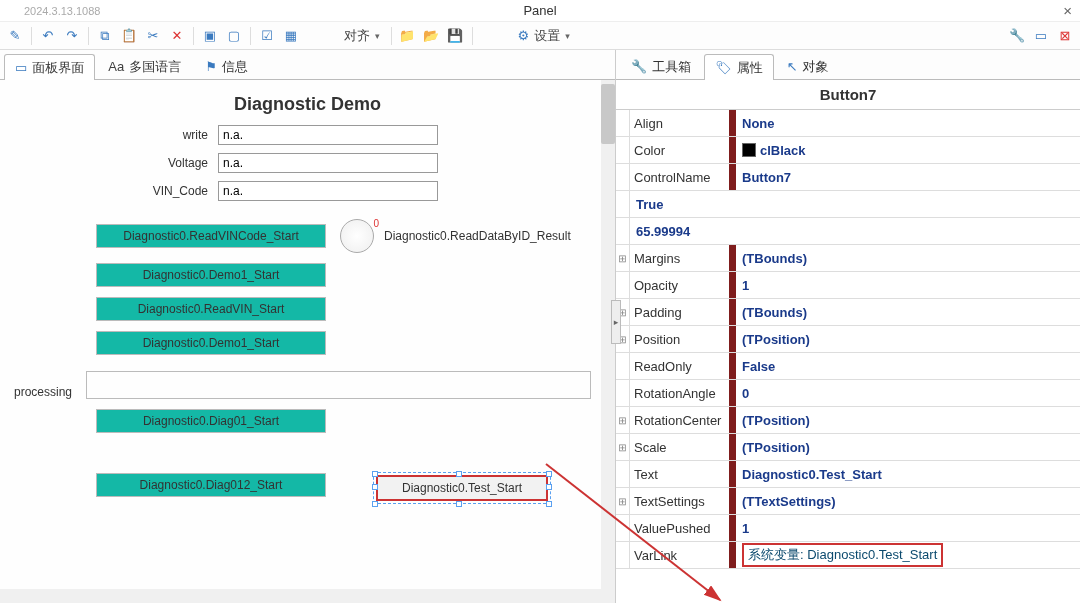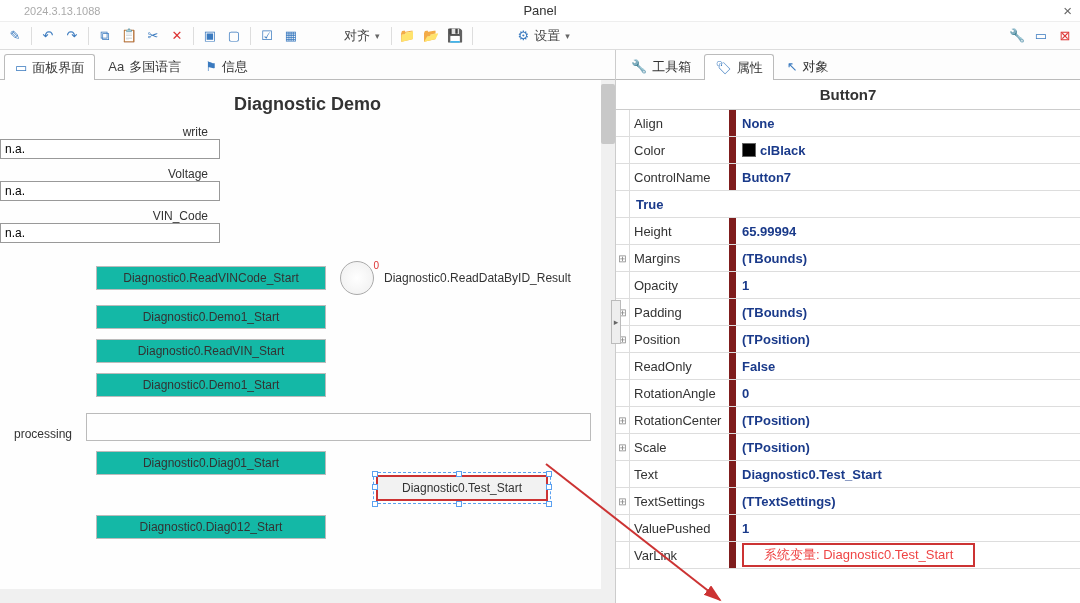--- a/index.html
+++ b/index.html
@@ -27,21 +27,21 @@
 .tab.active { border-color: #bbb; background: #fff; position: relative; top: 1px; border-radius: 3px 3px 0 0; }
 .tab .ico { color: #3a7abf; font-size: 13px; }
 .tab .ico.flag { color: #3a7abf; }
 
 .canvas { flex: 1; position: relative; background: #fefefe; overflow: hidden; }
 .canvas-scroll { position: absolute; right: 0; top: 0; width: 14px; height: 100%; background: #f0f0f0; }
 .canvas-scroll .thumb { width: 100%; height: 60px; background: #c8c8c8; border-radius: 2px; margin-top: 4px; }
 .hscroll { position: absolute; bottom: 0; left: 0; height: 14px; width: calc(100% - 14px); background: #f0f0f0; }
 
 .diag-title { text-align: center; font-weight: bold; font-size: 18px; margin: 14px 0 10px; }
-.form-row { display: flex; align-items: flex-start; margin: 8px 0; flex-direction: column; }
+.form-row { display: flex; align-items: center; margin: 8px 0; }
 .form-row label { width: 218px; text-align: right; padding-right: 10px; font-size: 12px; }
 .form-row input { width: 220px; height: 20px; border: 1px solid #999; padding: 0 4px; font-size: 12px; }
 
 .btn { background: #14b8a6; border: 1px solid #bbb; height: 24px; display: flex; align-items: center; justify-content: center; font-size: 12px; cursor: pointer; }
 .btn.mid { width: 230px; margin-left: 96px; margin-top: 10px; }
 
 .gauge-row { display: flex; align-items: center; margin-top: 18px; }
 .gauge { width: 34px; height: 34px; border: 1px solid #aaa; border-radius: 50%; position: relative; margin-left: 14px; background: radial-gradient(#fff,#eee); }
 .gauge .zero { position: absolute; top: -2px; right: -6px; color: #d33; font-size: 10px; }
 .gauge-label { margin-left: 10px; font-size: 12px; }
@@ -55,21 +55,21 @@
 
 .collapser { position: absolute; left: 611px; top: 250px; width: 10px; height: 44px; background: #eee; border: 1px solid #bbb; display: flex; align-items: center; justify-content: center; font-size: 9px; color: #666; cursor: pointer; }
 
 .prop-title { text-align: center; font-weight: bold; font-size: 15px; padding: 6px 0; border-bottom: 1px solid #ccc; }
 .prop-grid { flex: 1; overflow: auto; }
 .prop-row { display: flex; height: 27px; border-bottom: 1px solid #ddd; align-items: center; }
 .prop-row .exp { width: 14px; text-align: center; color: #888; font-size: 10px; border-right: 1px solid #ddd; height: 100%; display:flex; align-items:center; justify-content:center;}
 .prop-row .key { width: 106px; padding-left: 4px; border-right: 7px solid #7f1d1d; height: 100%; display:flex; align-items:center; font-size:13px;}
 .prop-row .val { flex: 1; padding-left: 6px; color: #1a3a8a; font-weight: bold; font-size:13px; display:flex; align-items:center; gap:4px; height:100%;}
 .prop-row.hl .val { position: relative; }
-.prop-row.hl .val .box { border: 2px solid #c33; padding: 1px 20px; font-weight: normal; color: #ef4444; }
+.prop-row.hl .val .box { border: 2px solid #c33; padding: 1px 4px; font-weight: normal; color: #0c4a6e; }
 .colorchip { width: 14px; height: 14px; background: #000; border: 1px solid #666; display: inline-block; }
 
 .arrow-svg { position: absolute; left: 540px; top: 400px; pointer-events: none; }
 
 </style>
 </head>
 <body>
 
 <div class="titlebar">
   <span class="ver">2024.3.13.1088</span>
@@ -218,21 +218,20 @@
           <div class="exp"></div>
           <div class="key">ControlName</div>
           <div class="val">Button7</div>
         </div>
         <div class="prop-row">
           <div class="exp"></div>
           <div class="val">True</div>
         </div>
         <div class="prop-row">
           <div class="exp"></div>
-          <div class="key">Height</div>
           <div class="val">65.99994</div>
         </div>
         <div class="prop-row">
           <div class="exp">⊞</div>
           <div class="key">Margins</div>
           <div class="val">(TBounds)</div>
         </div>
         <div class="prop-row">
           <div class="exp"></div>
           <div class="key">Opacity</div>

